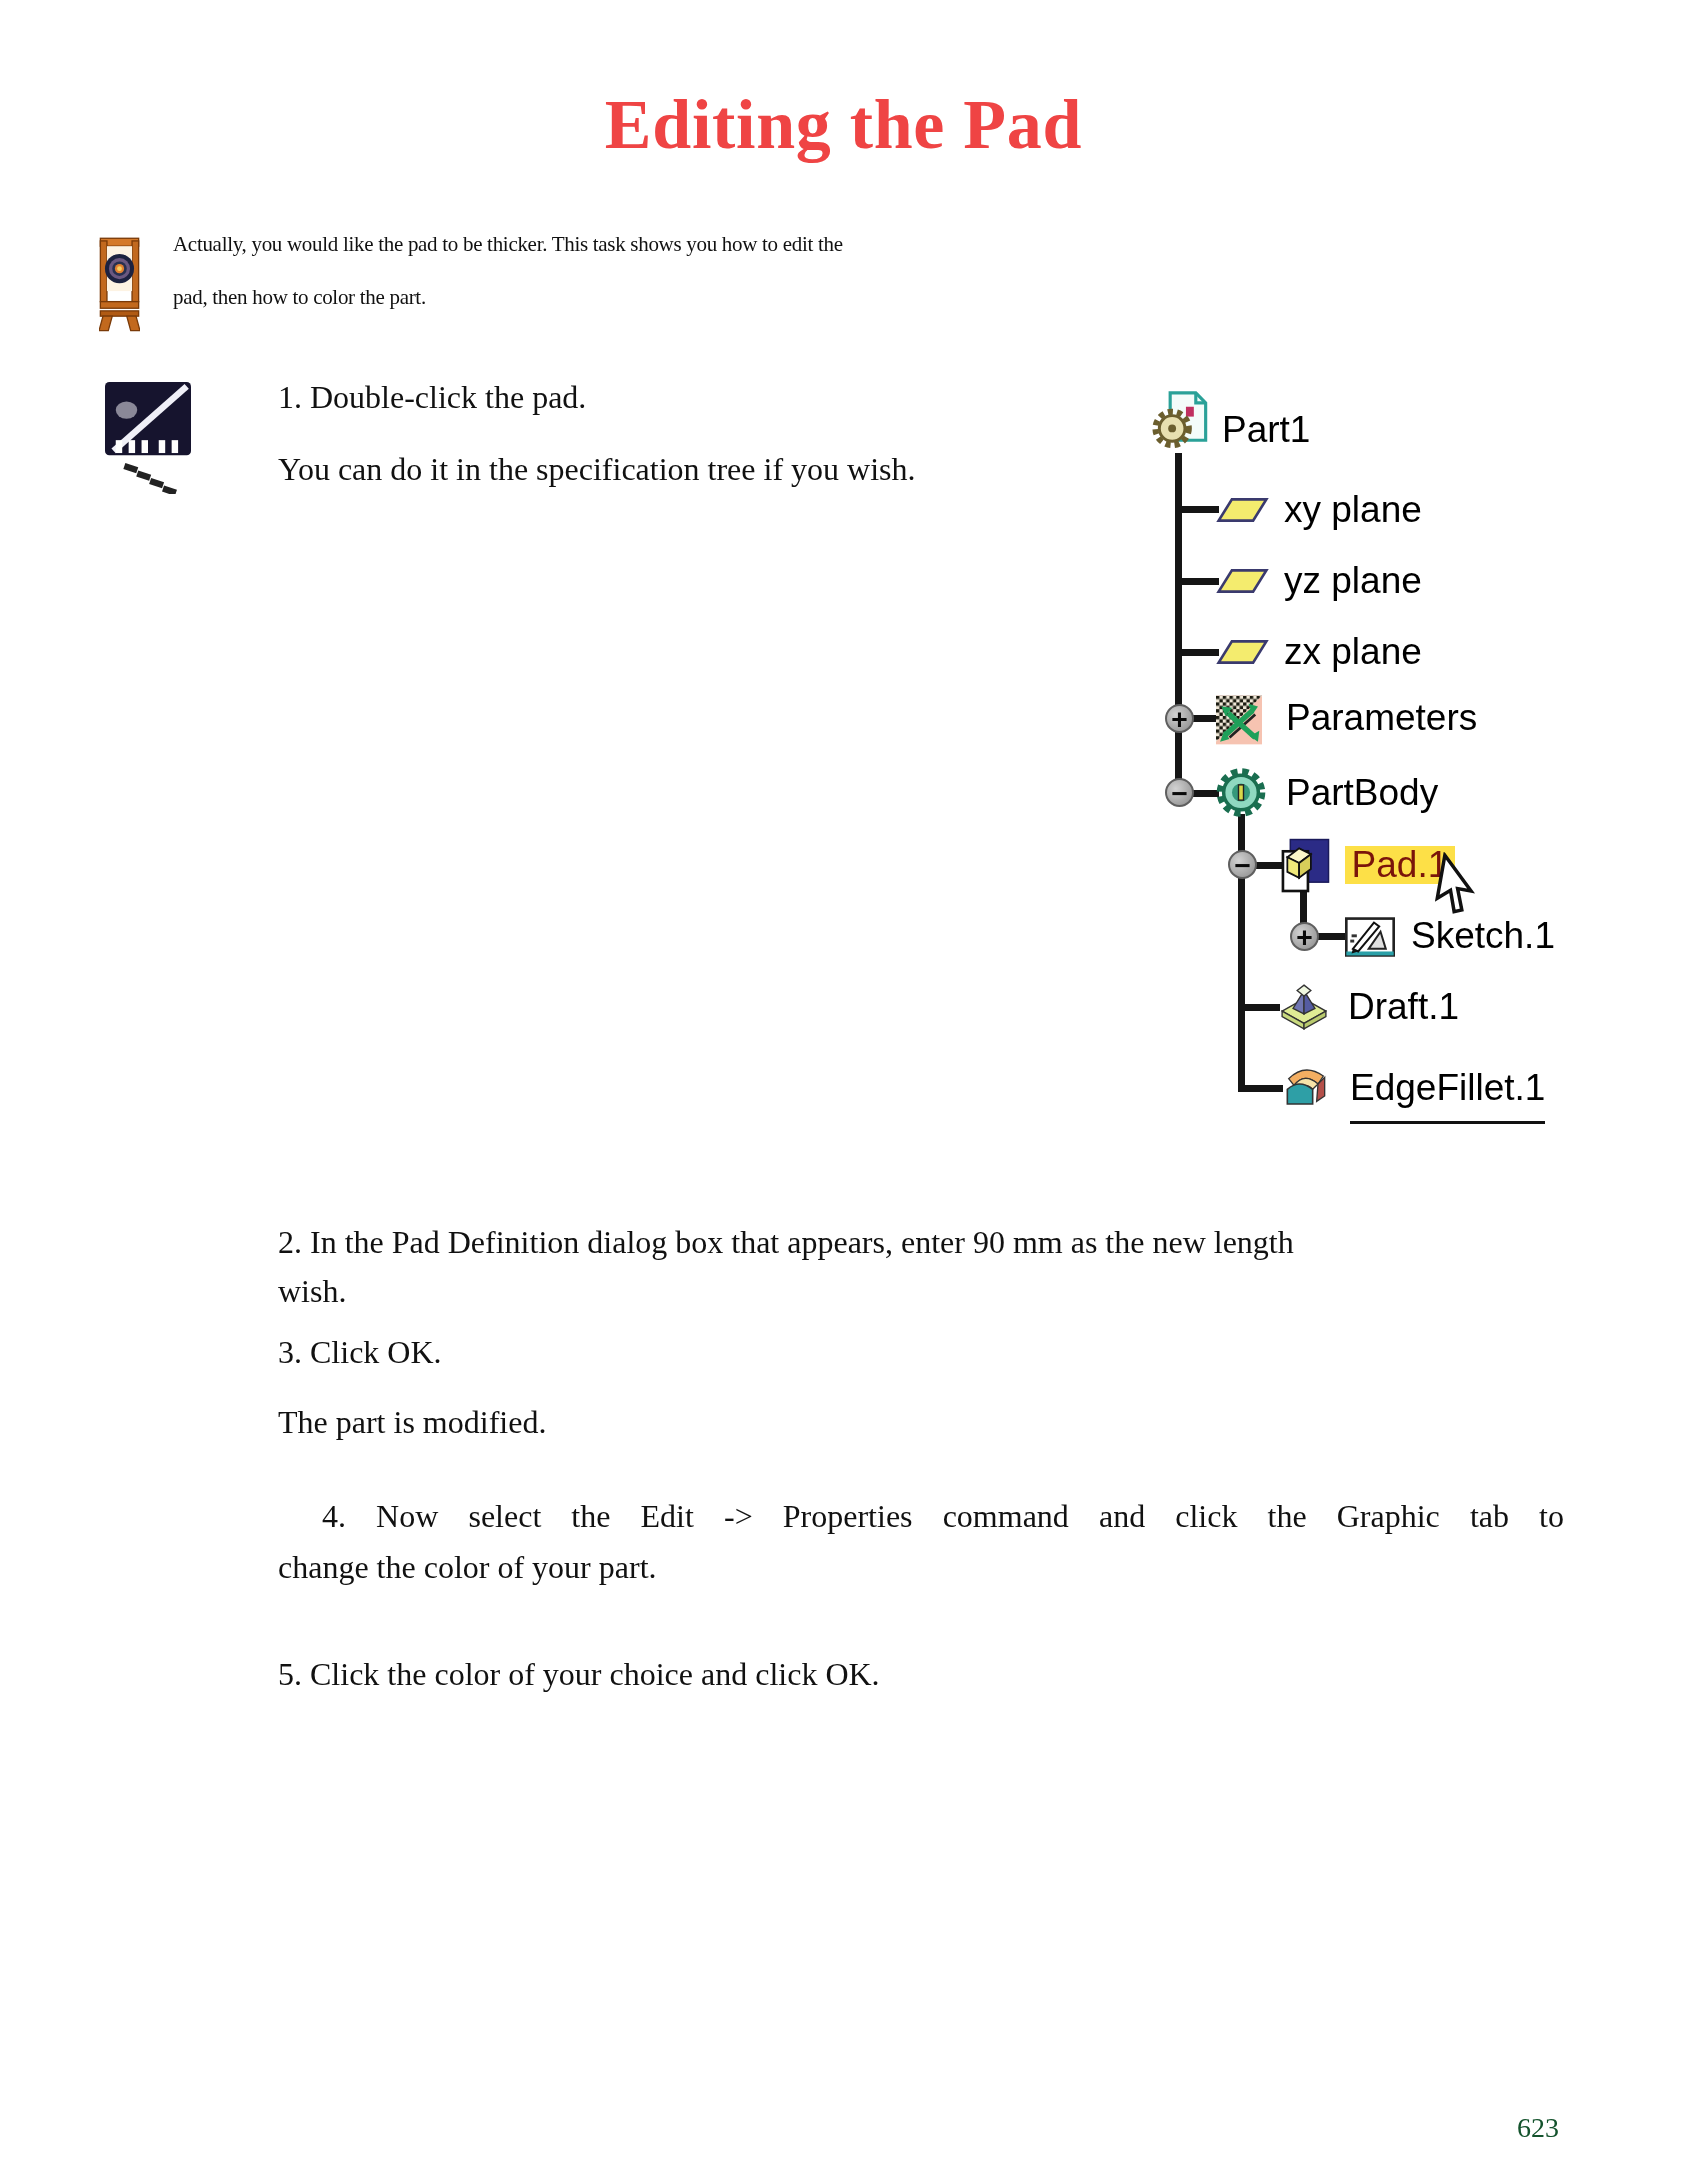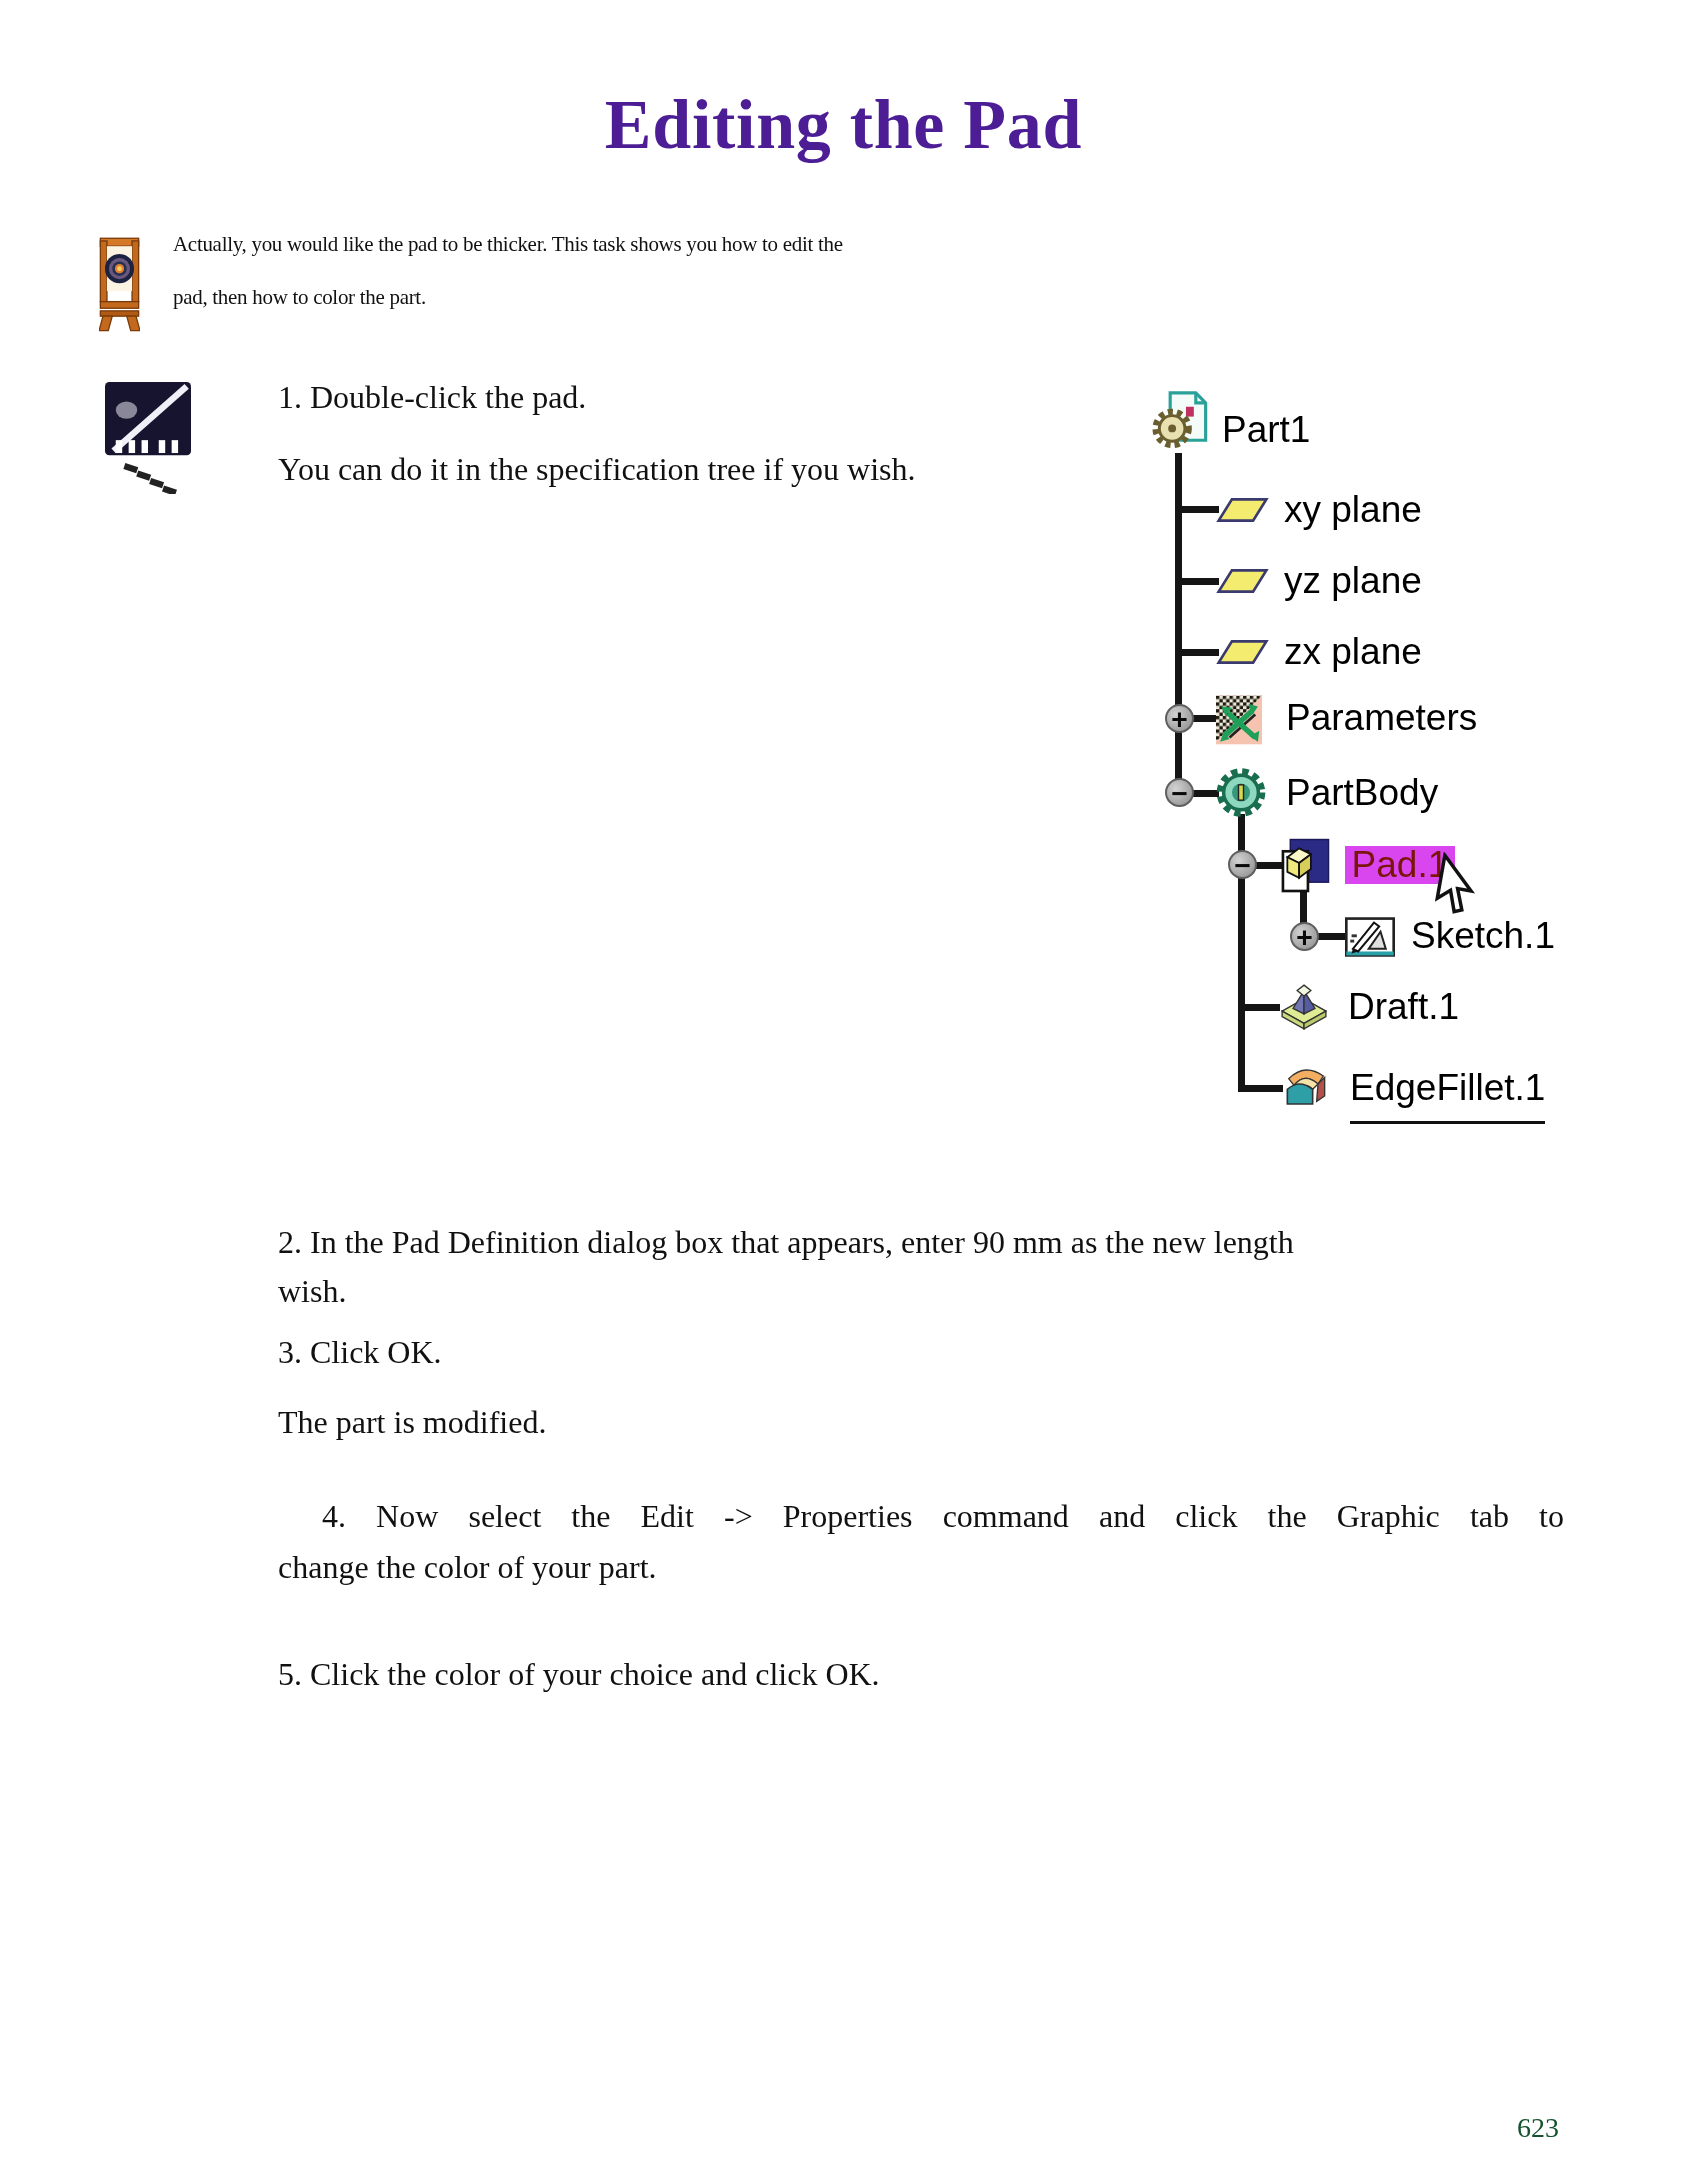--- a/index.html
+++ b/index.html
@@ -4,21 +4,21 @@
 <style>
   html,body{margin:0;padding:0;}
   body{
     width:1687px;height:2183px;position:relative;background:#ffffff;
     font-family:"Liberation Serif",serif;color:#111;overflow:hidden;
   }
   .abs{position:absolute;}
   
   #title{
     left:0;right:0;top:85px;text-align:center;
-    font-size:70px;font-weight:bold;color:#4c1d95;letter-spacing:0.7px;
+    font-size:70px;font-weight:bold;color:#ef4444;letter-spacing:0.7px;
   }
   
   .intro-line{left:173px;font-size:21px;letter-spacing:-0.3px;white-space:nowrap;line-height:33px;}
   
   .body-line{left:278px;font-size:32px;line-height:38px;white-space:nowrap;text-align:right;}
   .justified{white-space:normal;width:1242px;text-align:justify;text-align-last:justify;margin-left:44px;}
   
   #tree{left:1125px;top:384px;width:463px;height:744px;}
   .tline{position:absolute;background:#151515;}
   .tnode{
@@ -26,21 +26,21 @@
     background:radial-gradient(circle at 35% 35%, #d2d2d2, #8a8a8a);
     border:2px solid #5f5f5f;box-sizing:border-box;
     display:flex;align-items:center;justify-content:center;
     font-family:"DejaVu Sans Mono",monospace;font-size:26.5px;font-weight:bold;color:#0a0a0a;line-height:24px;
   }
   .tlabel{
     position:absolute;font-family:"Liberation Sans",sans-serif;
     font-size:37px;line-height:38px;color:#000000;white-space:nowrap;
   }
   #pad-label{
-    background:#d946ef;color:#7A150A;padding:0 6.6px;height:38px;
+    background:#fde047;color:#7A150A;padding:0 6.6px;height:38px;
   }
   #edgefillet-label span{border-bottom:3.3px solid #111;padding-bottom:13px;}
   .ticon{position:absolute;}
   
   #page-number{
     left:1517px;top:2112px;font-family:Liberation Serif, serif;font-size:28px;color:#14532d;
   }
 </style>
 </head>
 <body>

